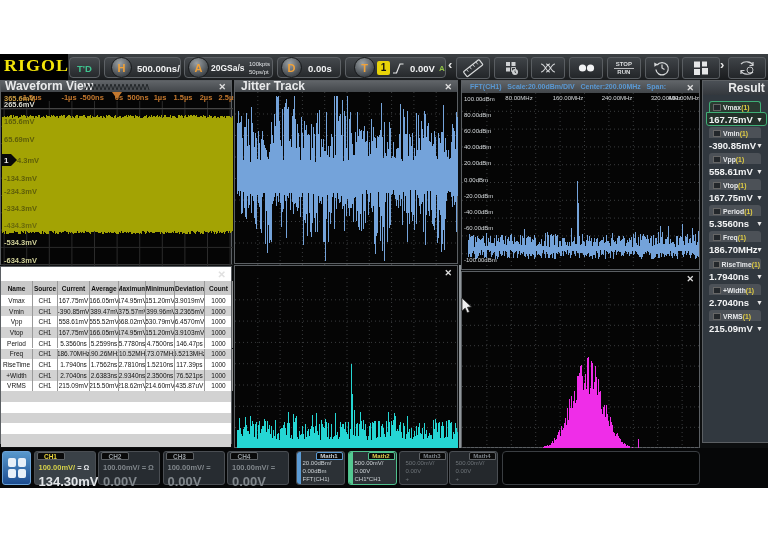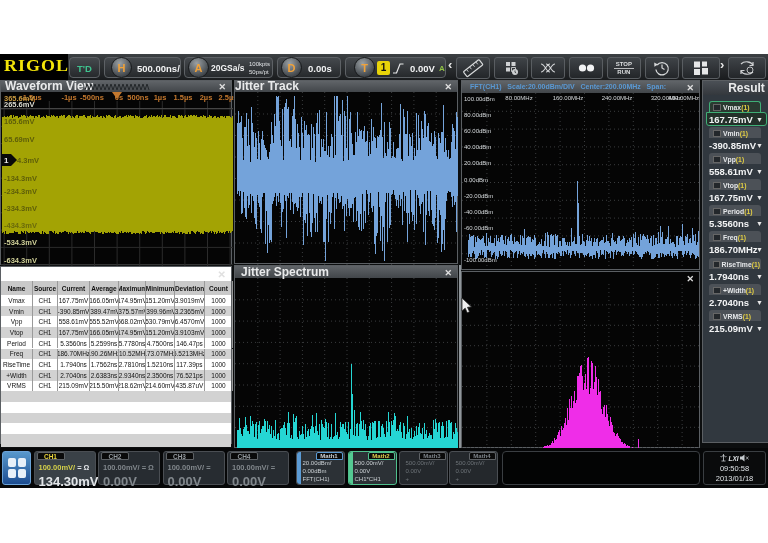--- a/index.html
+++ b/index.html
@@ -273,30 +273,29 @@
         <div class="mc" style="left:204px;width:28px">1000</div>
       </div>
       <div class="mrow" style="top:124.30000000000003px;height:10.7px;background:#d2d2d2"></div>
       <div class="mrow" style="top:135.00000000000003px;height:10.7px;background:#ffffff"></div>
       <div class="mrow" style="top:145.70000000000002px;height:10.7px;background:#d2d2d2"></div>
       <div class="mrow" style="top:156.4px;height:10.7px;background:#ffffff"></div>
       <div class="mrow" style="top:167.1px;height:13px;background:#d2d2d2"></div>
   </div>
 
   <div class="panel" id="jt" style="left:234px;top:26px;width:224px;height:184px">
-    <div class="ptitle" style="height:11px;line-height:11px;">Jitter Track</div>
+    <div class="ptitle" style="height:11px;line-height:11px;padding-left:6px">Jitter Track</div>
     <span class="px" style="right:5px;top:1px;font-size:9px">✕</span>
     <svg style="left:0;top:11px" width="224" height="173" viewBox="0 0 224 173">
       <path d="M22.8 0L22.8 173M45.1 0L45.1 173M67.4 0L67.4 173M89.7 0L89.7 173M112.0 0L112.0 173M134.3 0L134.3 173M156.6 0L156.6 173M178.9 0L178.9 173M201.2 0L201.2 173M0 22.0L224 22.0M0 43.5L224 43.5M0 65.0L224 65.0M0 86.5L224 86.5M0 108.0L224 108.0M0 129.5L224 129.5M0 151.0L224 151.0" stroke="#3a3c3e" stroke-width="1" stroke-dasharray="1 3" fill="none"></path>
       <path d="M2.5 31L2.5 102M3.5 19L3.5 99M4.5 31L4.5 104M5.5 30L5.5 99M6.5 24L6.5 122M7.5 46L7.5 121M8.5 68L8.5 100M9.5 35L9.5 116M10.5 35L10.5 125M11.5 21L11.5 127M12.5 54L12.5 104M13.5 27L13.5 116M14.5 53L14.5 113M15.5 70L15.5 102M16.5 15L16.5 121M17.5 31L17.5 104M18.5 40L18.5 109M19.5 55L19.5 126M20.5 41L20.5 132M21.5 46L21.5 137M22.5 67L22.5 103M23.5 39L23.5 111M24.5 51L24.5 115M25.5 68L25.5 137M26.5 47L26.5 141M27.5 39L27.5 105M28.5 48L28.5 101M29.5 53L29.5 101M30.5 56L30.5 152M31.5 58L31.5 119M32.5 65L32.5 161M33.5 67L33.5 133M34.5 60L34.5 151M35.5 52L35.5 148M36.5 30L36.5 150M37.5 43L37.5 112M38.5 51L38.5 109M39.5 22L39.5 105M40.5 34L40.5 101M41.5 4L41.5 114M42.5 5L42.5 104M43.5 4L43.5 110M44.5 29L44.5 101M45.5 48L45.5 111M46.5 54L46.5 135M47.5 17L47.5 120M48.5 68L48.5 117M49.5 15L49.5 103M50.5 11L50.5 109M51.5 7L51.5 146M52.5 17L52.5 104M53.5 15L53.5 106M54.5 49L54.5 101M55.5 47L55.5 118M56.5 55L56.5 101M57.5 24L57.5 110M58.5 17L58.5 122M59.5 4L59.5 112M60.5 27L60.5 111M61.5 56L61.5 115M62.5 32L62.5 119M63.5 41L63.5 116M64.5 55L64.5 105M65.5 68L65.5 125M66.5 25L66.5 105M67.5 41L67.5 101M68.5 56L68.5 153M69.5 29L69.5 128M70.5 38L70.5 131M71.5 33L71.5 122M72.5 43L72.5 144M73.5 42L73.5 101M74.5 43L74.5 121M75.5 68L75.5 140M76.5 32L76.5 145M77.5 56L77.5 131M78.5 35L78.5 102M79.5 42L79.5 126M80.5 70L80.5 140M81.5 31L81.5 121M82.5 21L82.5 140M83.5 42L83.5 104M84.5 18L84.5 111M85.5 65L85.5 109M86.5 47L86.5 112M87.5 55L87.5 105M88.5 47L88.5 150M89.5 59L89.5 150M90.5 59L90.5 169M91.5 20L91.5 127M92.5 63L92.5 103M93.5 54L93.5 150M94.5 65L94.5 120M95.5 54L95.5 132M96.5 42L96.5 121M97.5 45L97.5 105M98.5 66L98.5 101M99.5 4L99.5 137M100.5 63L100.5 106M101.5 4L101.5 117M102.5 4L102.5 101M103.5 29L103.5 107M104.5 24L104.5 111M105.5 22L105.5 110M106.5 43L106.5 104M107.5 8L107.5 117M108.5 69L108.5 114M109.5 19L109.5 139M110.5 24L110.5 112M111.5 56L111.5 124M112.5 4L112.5 107M113.5 68L113.5 116M114.5 27L114.5 124M115.5 20L115.5 116M116.5 41L116.5 116M117.5 52L117.5 112M118.5 63L118.5 130M119.5 63L119.5 106M120.5 40L120.5 105M121.5 50L121.5 129M122.5 20L122.5 119M123.5 44L123.5 135M124.5 37L124.5 138M125.5 39L125.5 122M126.5 38L126.5 139M127.5 47L127.5 102M128.5 39L128.5 137M129.5 34L129.5 119M130.5 50L130.5 131M131.5 49L131.5 98M132.5 39L132.5 102M133.5 64L133.5 123M134.5 50L134.5 110M135.5 62L135.5 101M136.5 27L136.5 116M137.5 49L137.5 120M138.5 35L138.5 114M139.5 45L139.5 152M140.5 46L140.5 162M141.5 56L141.5 144M142.5 44L142.5 141M143.5 45L143.5 100M144.5 43L144.5 115M145.5 38L145.5 149M146.5 11L146.5 124M147.5 45L147.5 159M148.5 66L148.5 135M149.5 30L149.5 169M150.5 61L150.5 110M151.5 64L151.5 101M152.5 50L152.5 150M153.5 57L153.5 101M154.5 30L154.5 136M155.5 36L155.5 133M156.5 66L156.5 103M157.5 64L157.5 102M158.5 50L158.5 98M159.5 65L159.5 103M160.5 66L160.5 107M161.5 57L161.5 114M162.5 56L162.5 108M163.5 56L163.5 116M164.5 42L164.5 103M165.5 12L165.5 114M166.5 67L166.5 107M167.5 69L167.5 133M168.5 17L168.5 100M169.5 25L169.5 119M170.5 42L170.5 104M171.5 42L171.5 121M172.5 19L172.5 150M173.5 64L173.5 121M174.5 42L174.5 132M175.5 45L175.5 98M176.5 54L176.5 120M177.5 41L177.5 129M178.5 68L178.5 123M179.5 56L179.5 138M180.5 64L180.5 98M181.5 21L181.5 132M182.5 58L182.5 103M183.5 23L183.5 106M184.5 46L184.5 114M185.5 58L185.5 122M186.5 29L186.5 112M187.5 37L187.5 110M188.5 46L188.5 140M189.5 19L189.5 102M190.5 22L190.5 153M191.5 45L191.5 123M192.5 34L192.5 99M193.5 31L193.5 119M194.5 49L194.5 124M195.5 50L195.5 99M196.5 41L196.5 118M197.5 54L197.5 132M198.5 52L198.5 134M199.5 39L199.5 138M200.5 45L200.5 126M201.5 64L201.5 103M202.5 67L202.5 151M203.5 41L203.5 146M204.5 46L204.5 118M205.5 51L205.5 123M206.5 40L206.5 160M207.5 40L207.5 152M208.5 13L208.5 138M209.5 60L209.5 158M210.5 46L210.5 127M211.5 58L211.5 109M212.5 65L212.5 101M213.5 58L213.5 99M214.5 67L214.5 100M215.5 66L215.5 100M216.5 50L216.5 105M217.5 32L217.5 115M218.5 36L218.5 104M219.5 39L219.5 113M220.5 57L220.5 110M221.5 20L221.5 140M222.5 25L222.5 104" stroke="#74a3da" stroke-width="1" fill="none"></path>
     </svg>
   </div>
 
   <div class="panel" id="js" style="left:234px;top:211px;width:224px;height:183px">
-    <div class="ptitle" style="height:12px;line-height:12px;padding-left:6px">Jitter Spectrum</div>
     <span class="px" style="right:5px;top:1.5px;font-size:9px">✕</span>
     <svg style="left:0;top:12px" width="224" height="170" viewBox="0 0 224 170">
       <path d="M22.8 0L22.8 170M45.1 0L45.1 170M67.4 0L67.4 170M89.7 0L89.7 170M112.0 0L112.0 170M134.3 0L134.3 170M156.6 0L156.6 170M178.9 0L178.9 170M201.2 0L201.2 170M0 21.8L224 21.8M0 43.1L224 43.1M0 64.4L224 64.4M0 85.7L224 85.7M0 107.0L224 107.0M0 128.3L224 128.3M0 149.6L224 149.6" stroke="#3a3c3e" stroke-width="1" stroke-dasharray="1 3" fill="none"></path>
       <path d="M2.5 152L2.5 170M3.5 152L3.5 170M4.5 140L4.5 170M5.5 150L5.5 170M6.5 156L6.5 170M7.5 158L7.5 170M8.5 151L8.5 170M9.5 149L9.5 170M10.5 139L10.5 170M11.5 147L11.5 170M12.5 153L12.5 170M13.5 153L13.5 170M14.5 156L14.5 170M15.5 138L15.5 170M16.5 148L16.5 170M17.5 143L17.5 170M18.5 146L18.5 170M19.5 159L19.5 170M20.5 146L20.5 170M21.5 144L21.5 170M22.5 161L22.5 170M23.5 147L23.5 170M24.5 143L24.5 170M25.5 155L25.5 170M26.5 151L26.5 170M27.5 148L27.5 170M28.5 148L28.5 170M29.5 141L29.5 170M30.5 143L30.5 170M31.5 154L31.5 170M32.5 143L32.5 170M33.5 151L33.5 170M34.5 147L34.5 170M35.5 156L35.5 170M36.5 148L36.5 170M37.5 160L37.5 170M38.5 152L38.5 170M39.5 158L39.5 170M40.5 142L40.5 170M41.5 161L41.5 170M42.5 156L42.5 170M43.5 155L43.5 170M44.5 162L44.5 170M45.5 151L45.5 170M46.5 150L46.5 170M47.5 150L47.5 170M48.5 147L48.5 170M49.5 144L49.5 170M50.5 150L50.5 170M51.5 157L51.5 170M52.5 145L52.5 170M53.5 134L53.5 170M54.5 145L54.5 170M55.5 160L55.5 170M56.5 157L56.5 170M57.5 161L57.5 170M58.5 136L58.5 170M59.5 144L59.5 170M60.5 140L60.5 170M61.5 138L61.5 170M62.5 159L62.5 170M63.5 161L63.5 170M64.5 153L64.5 170M65.5 157L65.5 170M66.5 156L66.5 170M67.5 148L67.5 170M68.5 156L68.5 170M69.5 161L69.5 170M70.5 146L70.5 170M71.5 159L71.5 170M72.5 153L72.5 170M73.5 151L73.5 170M74.5 158L74.5 170M75.5 151L75.5 170M76.5 148L76.5 170M77.5 137L77.5 170M78.5 149L78.5 170M79.5 155L79.5 170M80.5 148L80.5 170M81.5 135L81.5 170M82.5 153L82.5 170M83.5 157L83.5 170M84.5 146L84.5 170M85.5 162L85.5 170M86.5 142L86.5 170M87.5 146L87.5 170M88.5 149L88.5 170M89.5 150L89.5 170M90.5 141L90.5 170M91.5 144L91.5 170M92.5 159L92.5 170M93.5 145L93.5 170M94.5 161L94.5 170M95.5 159L95.5 170M96.5 146L96.5 170M97.5 161L97.5 170M98.5 159L98.5 170M99.5 158L99.5 170M100.5 135L100.5 170M101.5 157L101.5 170M102.5 154L102.5 170M103.5 161L103.5 170M104.5 159L104.5 170M105.5 144L105.5 170M106.5 149L106.5 170M107.5 146L107.5 170M108.5 146L108.5 170M109.5 151L109.5 170M110.5 144L110.5 170M111.5 154L111.5 170M112.5 156L112.5 170M113.5 144L113.5 170M114.5 161L114.5 170M115.5 151L115.5 170M116.5 86L116.5 170M117.5 116L117.5 170M118.5 157L118.5 170M119.5 132L119.5 170M120.5 158L120.5 170M121.5 146L121.5 170M122.5 145L122.5 170M123.5 158L123.5 170M124.5 146L124.5 170M125.5 134L125.5 170M126.5 143L126.5 170M127.5 151L127.5 170M128.5 142L128.5 170M129.5 152L129.5 170M130.5 146L130.5 170M131.5 158L131.5 170M132.5 162L132.5 170M133.5 158L133.5 170M134.5 148L134.5 170M135.5 145L135.5 170M136.5 162L136.5 170M137.5 144L137.5 170M138.5 145L138.5 170M139.5 143L139.5 170M140.5 143L140.5 170M141.5 160L141.5 170M142.5 159L142.5 170M143.5 143L143.5 170M144.5 143L144.5 170M145.5 159L145.5 170M146.5 148L146.5 170M147.5 146L147.5 170M148.5 150L148.5 170M149.5 156L149.5 170M150.5 159L150.5 170M151.5 143L151.5 170M152.5 154L152.5 170M153.5 134L153.5 170M154.5 144L154.5 170M155.5 158L155.5 170M156.5 143L156.5 170M157.5 147L157.5 170M158.5 142L158.5 170M159.5 135L159.5 170M160.5 138L160.5 170M161.5 153L161.5 170M162.5 151L162.5 170M163.5 153L163.5 170M164.5 147L164.5 170M165.5 144L165.5 170M166.5 154L166.5 170M167.5 160L167.5 170M168.5 145L168.5 170M169.5 148L169.5 170M170.5 161L170.5 170M171.5 156L171.5 170M172.5 138L172.5 170M173.5 154L173.5 170M174.5 151L174.5 170M175.5 160L175.5 170M176.5 150L176.5 170M177.5 161L177.5 170M178.5 159L178.5 170M179.5 153L179.5 170M180.5 158L180.5 170M181.5 148L181.5 170M182.5 157L182.5 170M183.5 149L183.5 170M184.5 145L184.5 170M185.5 155L185.5 170M186.5 156L186.5 170M187.5 150L187.5 170M188.5 161L188.5 170M189.5 145L189.5 170M190.5 156L190.5 170M191.5 152L191.5 170M192.5 160L192.5 170M193.5 158L193.5 170M194.5 155L194.5 170M195.5 157L195.5 170M196.5 157L196.5 170M197.5 161L197.5 170M198.5 142L198.5 170M199.5 151L199.5 170M200.5 141L200.5 170M201.5 145L201.5 170M202.5 154L202.5 170M203.5 145L203.5 170M204.5 144L204.5 170M205.5 160L205.5 170M206.5 148L206.5 170M207.5 144L207.5 170M208.5 148L208.5 170M209.5 160L209.5 170M210.5 159L210.5 170M211.5 143L211.5 170M212.5 159L212.5 170M213.5 142L213.5 170M214.5 142L214.5 170M215.5 145L215.5 170M216.5 144L216.5 170M217.5 161L217.5 170M218.5 154L218.5 170M219.5 156L219.5 170M220.5 145L220.5 170M221.5 150L221.5 170M222.5 154L222.5 170" stroke="#25d6d4" stroke-width="1" fill="none"></path>
     </svg>
   </div>
 
   <div class="panel" id="fft" style="left:461px;top:26px;width:239px;height:190px">
     <div class="ptitle" style="height:12px;line-height:12px;padding-left:8px;color:#5a99d4;font-size:7px">FFT(CH1)&nbsp;&nbsp;&nbsp;Scale:20.00dBm/DIV&nbsp;&nbsp;&nbsp;Center:200.00MHz&nbsp;&nbsp;&nbsp;Span:</div>
     <span class="px" style="right:5px;top:1.5px;font-size:9px">✕</span>
@@ -465,27 +464,13 @@
 
     <div class="mathbox" style="left:448.5px;background:#24282c">
       <div class="mathtab" style="color:#7e848a">Math4</div>
       <div class="ml" style="top:8px;color:#6d7378">500.00mV/</div>
       <div class="ml" style="top:16px;color:#6d7378">0.00V</div>
       <div class="ml" style="top:24px;color:#6d7378">+</div>
     </div>
 
     <div class="abs" style="left:502px;top:3px;width:198px;height:34px;background:#030404;border:1px solid #3a3e42;border-radius:4px"></div>
 
-    <div class="abs" style="left:703px;top:3px;width:63px;height:34px;background:#0a0b0c;border:1px solid #3a3e42;border-radius:3px;color:#dfe3e6;text-align:center">
-      <div style="font-size:6.5px;margin-top:2px;height:8px">
-        <svg width="7" height="8" viewBox="0 0 7 8" style="position:static;vertical-align:-1px">
-            <path d="M3.5 0v7M3.5 1l-2 2-1-0.5M3.5 1l2 2 1-0.5M1.5 7h4" stroke="#c8cdd1" stroke-width="0.8" fill="none"></path>
-          </svg>
-        <b><i>LXI</i></b>
-        <svg width="9" height="8" viewBox="0 0 9 8" style="position:static;vertical-align:-1px">
-            <path d="M0 2.5h2l2.5-2v7l-2.5-2H0z" fill="#c8cdd1"></path>
-            <path d="M6 2.5l2.5 3M8.5 2.5l-2.5 3" stroke="#c8cdd1" stroke-width="0.7"></path>
-          </svg>
-      </div>
-      <div style="font-size:7.5px;margin-top:2px">09:50:58</div>
-      <div style="font-size:7.5px;margin-top:1px">2013/01/18</div>
-    </div>
   </div>
 </div>
 </body></html>

